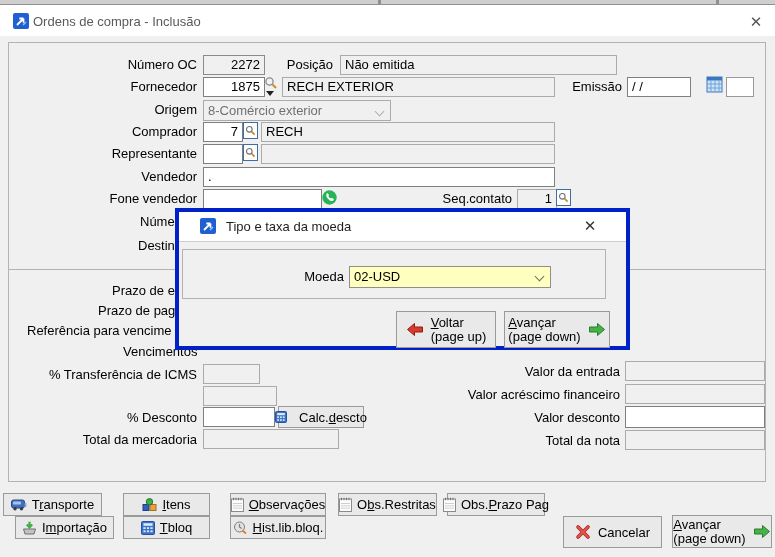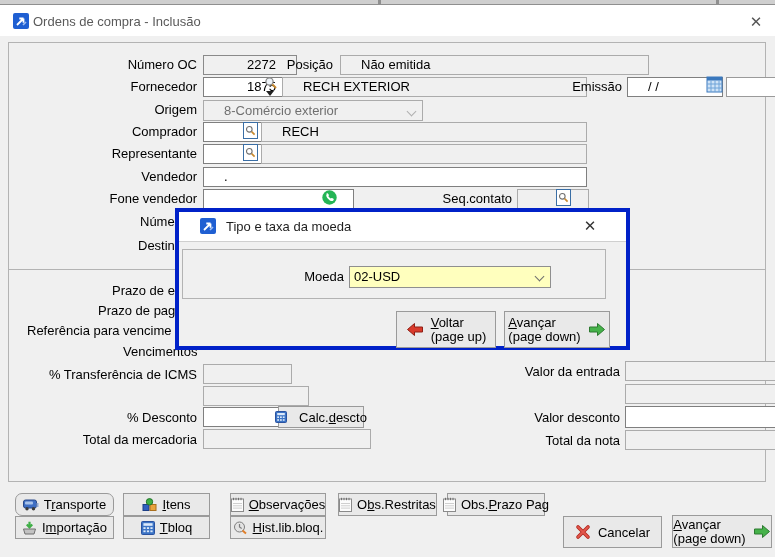--- a/index.html
+++ b/index.html
@@ -12,21 +12,21 @@
   
   #titlebar{left:0;top:5px;width:775px;height:31px;background:#ffffff;}
   #title-text{left:33px;top:9px;color:#5a5a5a;font-size:13px;}
   .close-x{color:#555;font-size:15px;line-height:18px;text-align:center;width:20px;height:18px;cursor:default;}
   
   .groupbox{border:1px solid #b3b3b3;background:#f0f0f0;}
   
   .lbl{height:16px;line-height:16px;white-space:nowrap;}
   .r{text-align:right;}
   
-  .fld{height:18px;line-height:18px;border:1px solid #999;background:#fff;padding:0 20px;box-sizing:content-box;white-space:nowrap;overflow:hidden;font-size:13px;}
+  .fld{height:18px;line-height:18px;border:1px solid #999;background:#fff;padding:0 4px;box-sizing:content-box;white-space:nowrap;overflow:hidden;font-size:13px;}
   .fld.gray{background:#f0f0f0;border-color:#ababab;}
   .fld.num{text-align:right;}
   .combo-chev{position:absolute;right:7px;top:7px;width:6px;height:6px;border-right:1px solid #8f8f8f;border-bottom:1px solid #8f8f8f;transform:rotate(45deg);}
   
   .btn{background:#e9e9e9;border:1px solid #9a9a9a;display:flex;align-items:center;justify-content:center;gap:5px;font-size:13px;cursor:default;white-space:nowrap;}
   .btn u{text-decoration:underline;}
   .btn2{background:#e9e9e9;border:1px solid #9a9a9a;display:flex;align-items:center;justify-content:center;gap:7px;font-size:13px;cursor:default;}
   .btn2 .two{text-align:left;line-height:14px;}
   
   .sbox{width:15px;height:17px;background:#fff;border:1px solid #3a6ea5;box-sizing:border-box;display:flex;align-items:center;justify-content:center;}
@@ -164,27 +164,28 @@
           </g>
         </svg>
       </span>
     <span><span>Calc.</span><u>d</u><span>escto</span></span>
   </div>
   <div class="abs lbl r" style="left:17px;top:432px;width:180px;">Total da mercadoria</div>
   <div class="abs fld gray" style="left:203px;top:429px;width:126px;"></div>
 
   <div class="abs lbl r" style="left:420px;top:364px;width:200px;">Valor da entrada</div>
   <div class="abs fld gray" style="left:625px;top:361px;width:130px;"></div>
+  <div class="abs lbl r" style="left:420px;top:387px;width:200px;">Valor acréscimo financeiro</div>
   <div class="abs fld gray" style="left:625px;top:384px;width:130px;"></div>
   <div class="abs lbl r" style="left:420px;top:410px;width:200px;">Valor desconto</div>
   <div class="abs fld" style="left:625px;top:406px;width:130px;height:20px;border-color:#7f7f7f;"></div>
   <div class="abs lbl r" style="left:420px;top:433px;width:200px;">Total da nota</div>
   <div class="abs fld gray" style="left:625px;top:430px;width:130px;"></div>
 
-  <div class="abs btn" style="left:15px;top:493px;width:97px;height:21px;border-radius:7px;">
+  <div class="abs btn" style="left:3px;top:493px;width:97px;height:21px;">
     <span>
         <svg width="16" height="12" viewBox="0 0 16 12">
           <rect x="0.5" y="1" width="13" height="8" rx="2" fill="#3f6fc4" stroke="#28498a"></rect>
           <rect x="2" y="2.4" width="8" height="3" rx="1" fill="#a9c3ea"></rect>
           <circle cx="4" cy="9.8" r="1.7" fill="#3c3c3c"></circle>
           <circle cx="10.5" cy="9.8" r="1.7" fill="#3c3c3c"></circle>
           <rect x="13.5" y="4" width="2" height="4" fill="#8fa8d2"></rect>
         </svg>
       </span>
     <span><span>T</span><u>r</u><span>ansporte</span></span>

